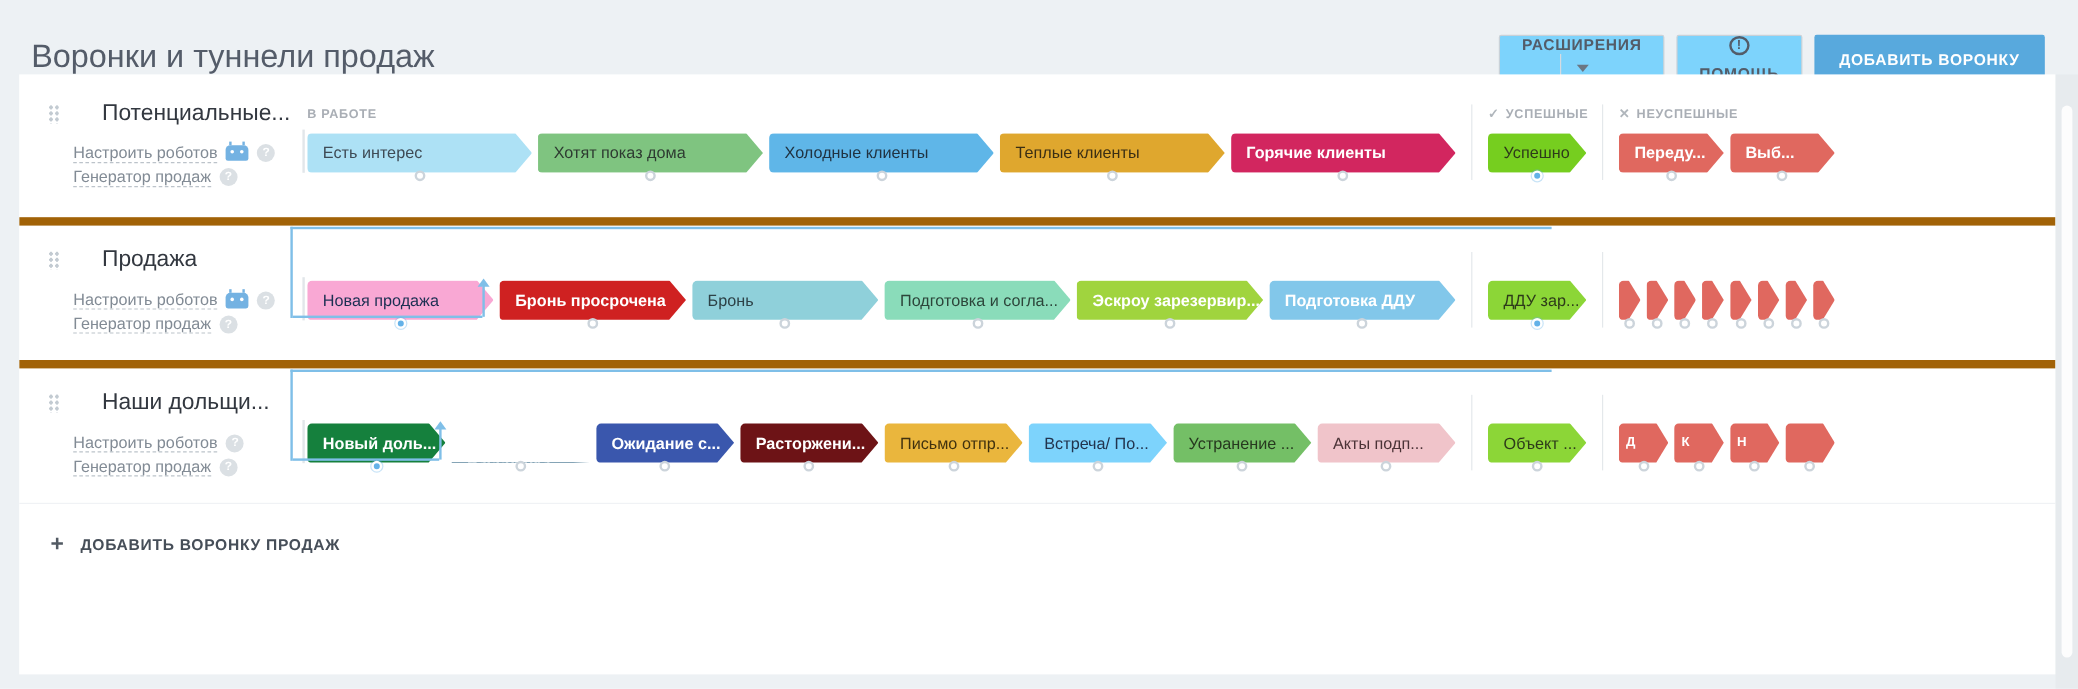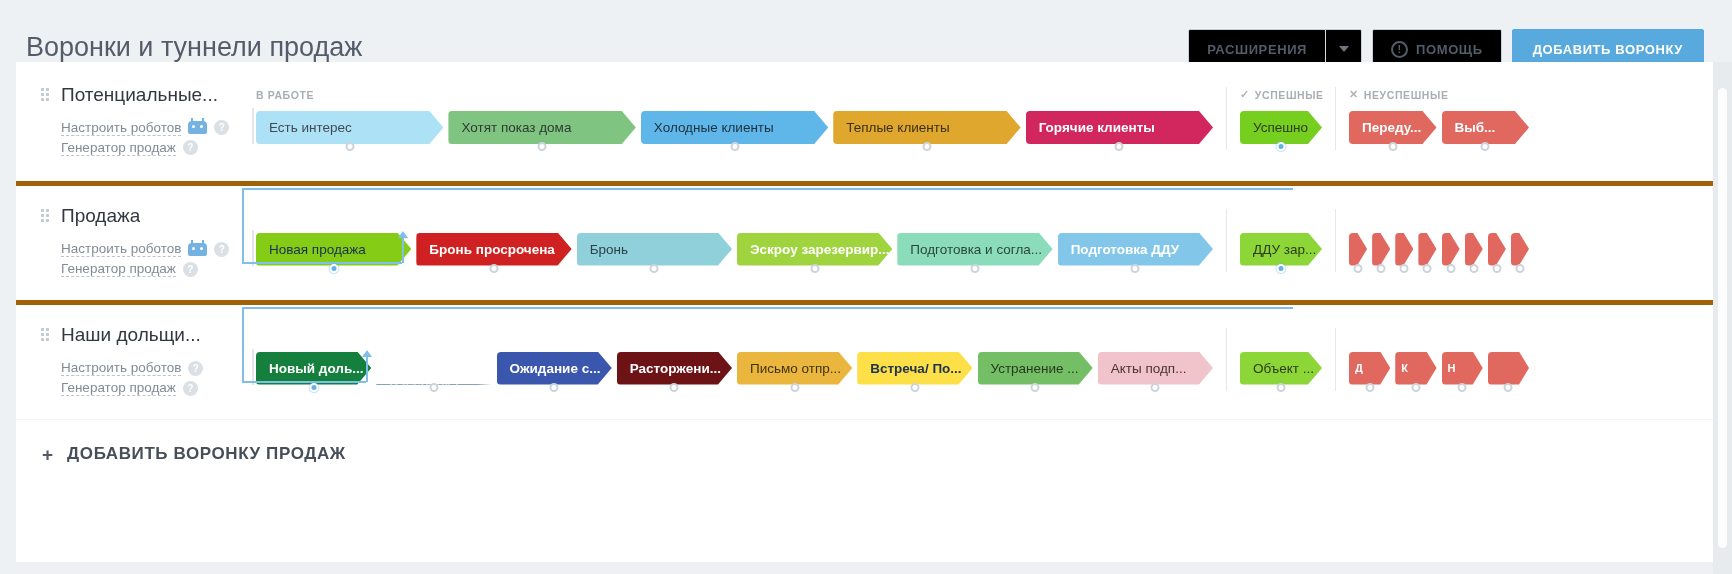--- a/index.html
+++ b/index.html
@@ -6,43 +6,43 @@
   html,body { width:1732px; height:574px; }
   body { font-family:"Liberation Sans", sans-serif; background:#edf1f4; overflow:hidden; }
   .page { position:relative; width:1732px; height:574px; }
 
   
   .topbar { position:absolute; left:0; top:16px; width:100%; height:62px; }
   .page-title { position:absolute; left:26px; top:16px; font-size:27px; font-weight:300; color:#545c69; }
   .header-actions { position:absolute; right:28px; top:13px; display:flex; gap:10px; }
   .btn { height:40px; display:flex; align-items:center; border-radius:2px; font-size:13px;
          font-weight:700; letter-spacing:.6px; color:#535c69; cursor:pointer; }
-  .btn-outline { background:#000000; border:1px solid #c9d1d8; }
+  .btn-outline { background:#7dd3fc; border:1px solid #c9d1d8;flex-direction:column; }
   .btn-split { padding:0; }
   .btn-split .main-label { padding:0 18px; }
   .btn-split .caret-seg { width:36px; height:100%; border-left:1px solid #d5dbe1; display:flex; align-items:center; justify-content:center; }
   .caret-down { width:0; height:0; border-left:5px solid transparent; border-right:5px solid transparent; border-top:6px solid #6b7683; }
   .btn-help { padding:0 18px; gap:8px; }
   .help-circle { width:17px; height:17px; border:2px solid #535c69; border-radius:50%;
                  display:flex; align-items:center; justify-content:center; font-size:11px; font-weight:700; color:#535c69; }
   .btn-primary { background:#58a9dd; color:#fff; border:1px solid #58a9dd; padding:0 20px; }
 
   
   .card { position:absolute; left:16px; top:62px; width:1697px; height:500px; background:#fff; overflow:hidden; }
   .scroll-strip { position:absolute; right:0; top:62px; width:19px; height:512px; background:#e7ebee; }
   .scroll-thumb { position:absolute; right:5px; top:26px; width:9px; height:460px; background:#fdfdfd; border-radius:5px; }
 
   
-  .funnel-row { position:relative; display:flex; align-items:center; min-height:119px; border-top:5px solid #a16207; }
+  .funnel-row { position:relative; display:flex; align-items:center; min-height:119px; border-top:7px solid #a16207; }
   .funnel-row:first-child { border-top:none; }
   .funnel-info { width:240px; padding-left:24px; flex:none; }
   .info-title-line { display:flex; align-items:center; gap:12px; margin-bottom:14px; }
   .drag-handle { width:9px; height:16px; flex:none; cursor:grab;
       background-image:radial-gradient(circle, #c3cbd2 1.4px, transparent 1.6px); background-size:5px 5px; }
-  .funnel-title { font-size:19px; font-weight:500; color:#333840; white-space:nowrap; overflow:hidden; }
+  .funnel-title { font-size:19px; font-weight:500; color:#333840; white-space:nowrap; overflow:hidden;margin-left:24px; }
   .info-link-line { display:flex; align-items:center; gap:7px; margin:4px 0 4px 21px; }
   .info-link { font-size:13.5px; color:#828b95; border-bottom:1px dashed #bcc3ca; cursor:pointer; white-space:nowrap; }
   .robot-icon { position:relative; width:19px; height:13px; background:#74b2e2; border-radius:4px 4px 2px 2px; }
   .robot-icon::before { content:""; position:absolute; left:4px; top:4px; width:3px; height:3px; border-radius:50%;
       background:#fff; box-shadow:8px 0 0 #fff; }
   .robot-icon::after { content:""; position:absolute; left:3px; top:-3px; width:2px; height:3px; background:#74b2e2; box-shadow:11px 0 0 #74b2e2; }
   .q-icon { width:15px; height:15px; border-radius:50%; background:#dbe0e4; color:#fff; font-size:10px; font-weight:700;
             display:flex; align-items:center; justify-content:center; flex:none; cursor:pointer; }
 
   .stage-area { position:relative; display:flex; align-items:flex-end; flex:1; }
@@ -72,21 +72,21 @@
             border-top:2px solid #7fbfe8; border-left:2px solid #7fbfe8; pointer-events:none; z-index:1; }
   .tunnel-bottom { position:absolute; left:0; top:72px; height:2px; background:#7fbfe8; }
   .tunnel-arrow { position:absolute; top:46px; width:2px; height:27px; background:#7fbfe8; }
   .tunnel-arrow::before { content:""; position:absolute; left:-4px; top:-5px; width:0; height:0;
       border-left:5px solid transparent; border-right:5px solid transparent; border-bottom:7px solid #7fbfe8; }
 
   
   .card-footer { border-top:1px solid #f0f2f5; padding:24px 0 0 26px; }
   .add-funnel-link { display:inline-flex; align-items:center; gap:14px; cursor:pointer; }
   .plus-icon { font-size:19px; font-weight:700; color:#525a63; line-height:1; }
-  .add-funnel-text { font-size:17px; font-weight:700; letter-spacing:.6px; color:#464e58; }
+  .add-funnel-text { font-size:13px; font-weight:700; letter-spacing:.6px; color:#464e58; }
 </style>
 </head>
 <body>
 
 <div class="page">
 
   <div class="topbar">
     <div class="page-title">Воронки и туннели продаж</div>
     <div class="header-actions">
       <div class="btn btn-outline btn-split">
@@ -211,46 +211,46 @@
       <div class="info-link-line">
         <span class="info-link">Генератор продаж</span>
         <span class="q-icon">?</span>
       </div>
     </div>
     <div class="stage-area">
       <div class="zone zone-main" style="position: relative;">
         <div class="zone-label"></div>
         <div class="stages-row">
                 <div class="stage-wrap">
-                  <div class="stage-shape" style="background: #84cc16; color: rgb(27, 47, 82);">
+                  <div class="stage-shape" style="background: #f9a8d4; color: rgb(27, 47, 82);">
                     <span>Новая продажа</span>
                   </div>
                   <div class="stage-dot active"></div>
                 </div>
                 <div class="stage-wrap">
                   <div class="stage-shape light-text" style="background: rgb(207, 33, 33); color: rgb(255, 255, 255);">
                     <span>Бронь просрочена</span>
                   </div>
                   <div class="stage-dot"></div>
                 </div>
                 <div class="stage-wrap">
                   <div class="stage-shape" style="background: rgb(143, 208, 218); color: rgb(45, 66, 71);">
                     <span>Бронь</span>
                   </div>
                   <div class="stage-dot"></div>
                 </div>
                 <div class="stage-wrap">
+                  <div class="stage-shape" style="background: rgb(138, 220, 186); color: rgb(44, 69, 58);">
+                    <span>Подготовка и согла...</span>
+                  </div>
+                  <div class="stage-dot"></div>
+                </div>
+                <div class="stage-wrap">
                   <div class="stage-shape light-text" style="background: rgb(160, 212, 62); color: rgb(255, 255, 255);">
                     <span>Эскроу зарезервир...</span>
-                  </div>
-                  <div class="stage-dot"></div>
-                </div>
-                <div class="stage-wrap">
-                  <div class="stage-shape" style="background: rgb(138, 220, 186); color: rgb(44, 69, 58);">
-                    <span>Подготовка и согла...</span>
                   </div>
                   <div class="stage-dot"></div>
                 </div>
                 <div class="stage-wrap">
                   <div class="stage-shape light-text" style="background: rgb(130, 199, 234); color: rgb(255, 255, 255);">
                     <span>Подготовка ДДУ</span>
                   </div>
                   <div class="stage-dot"></div>
                 </div>
               </div>
@@ -371,21 +371,21 @@
                   </div>
                   <div class="stage-dot"></div>
                 </div>
                 <div class="stage-wrap">
                   <div class="stage-shape" style="background: rgb(234, 182, 61); color: rgb(65, 50, 15);">
                     <span>Письмо отпр...</span>
                   </div>
                   <div class="stage-dot"></div>
                 </div>
                 <div class="stage-wrap">
-                  <div class="stage-shape" style="background: #fde047; color: rgb(34, 52, 78); font-weight: bold;">
+                  <div class="stage-shape" style="background: #7dd3fc; color: rgb(34, 52, 78);">
                     <span>Встреча/ По...</span>
                   </div>
                   <div class="stage-dot"></div>
                 </div>
                 <div class="stage-wrap">
                   <div class="stage-shape" style="background: rgb(116, 191, 102); color: rgb(39, 57, 31);">
                     <span>Устранение ...</span>
                   </div>
                   <div class="stage-dot"></div>
                 </div>

